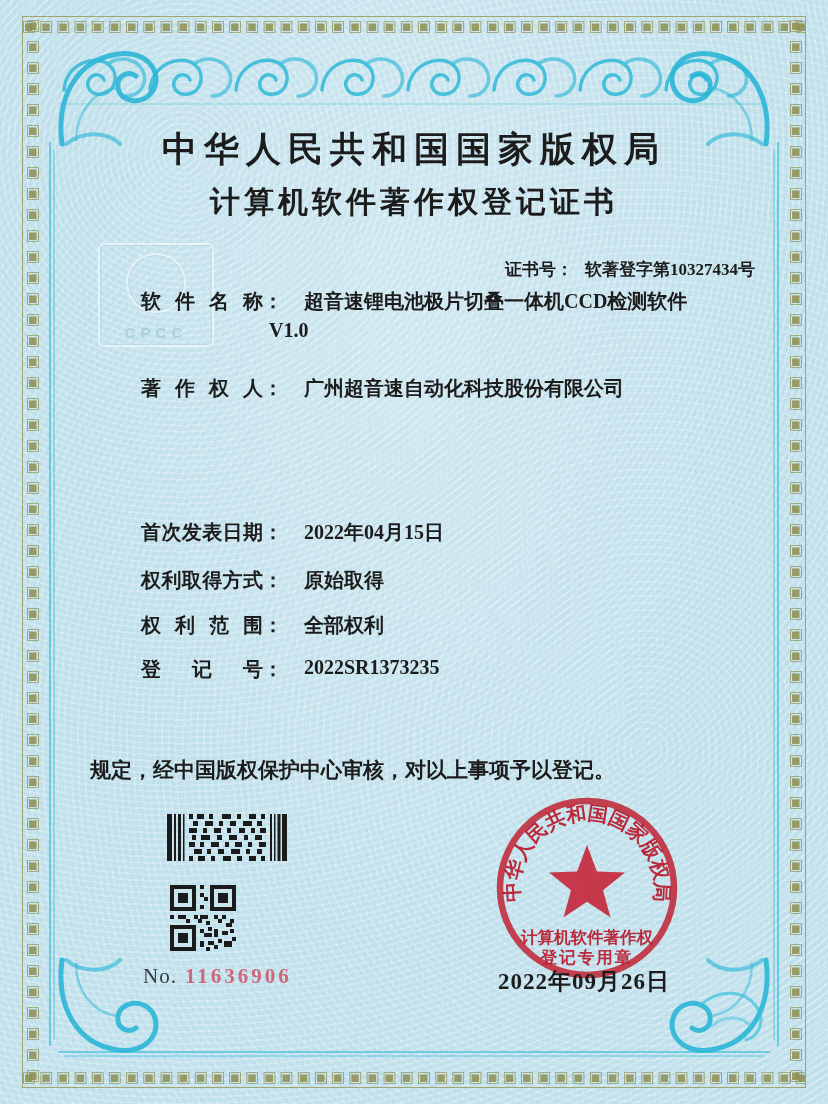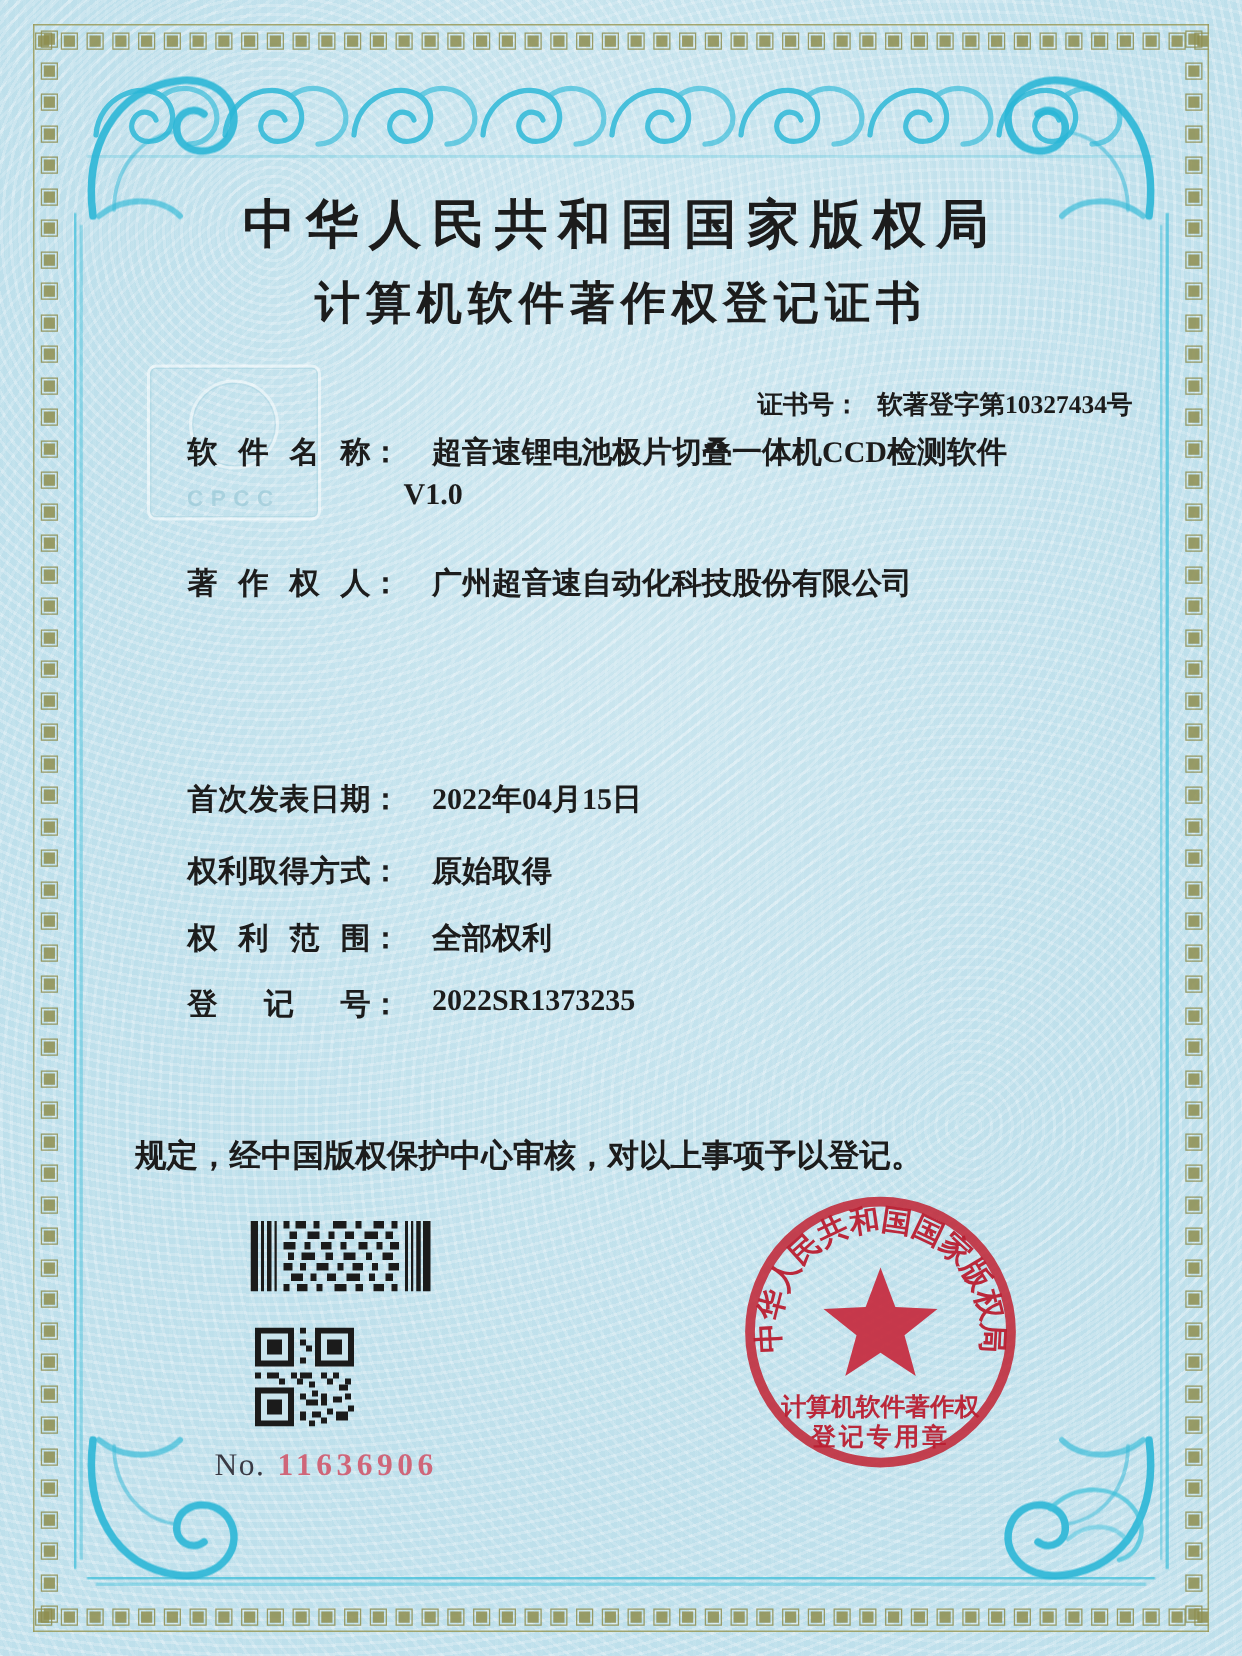--- a/index.html
+++ b/index.html
@@ -60,21 +60,21 @@
   }
   .cert-title{
     position:absolute;left:0;right:0;top:182px;text-align:center;
     font-size:30px;font-weight:bold;letter-spacing:4px;z-index:4;
   }
   .certno{
     position:absolute;left:505px;top:246px;font-size:17px;font-weight:bold;z-index:4;white-space:nowrap;margin-top:12px;
   }
   .certno .certno-label{margin-right:12px;}
   
-  .frow{position:absolute;left:92px;font-size:20px;font-weight:bold;z-index:4;white-space:nowrap;padding-left:33px;}
+  .frow{position:absolute;left:108px;font-size:20px;font-weight:bold;z-index:4;white-space:nowrap;padding-left:33px;}
   .flabel{display:inline-block;width:122px;text-align:justify;text-align-last:justify;vertical-align:top;}
   .fcolon{display:inline-block;vertical-align:top;}
   .fvalue{display:inline-block;margin-left:21px;vertical-align:top;}
   .fvalue2{position:absolute;left:253px;top:319px;font-size:20px;font-weight:bold;z-index:4;margin-left:16px;}
   
   .bodyline{position:absolute;left:90px;width:670px;font-size:21px;font-weight:600;z-index:4;}
   .bodyline1{top:708px;padding-left:42px;}
   .bodyline2{top:756px;}
   
   .barcode{position:absolute;left:167px;top:814px;z-index:4;}
@@ -300,14 +300,15 @@
     <defs>
       <path id="ringPath" d="M 31.1,118.3 A 68,68 0 1 1 158.9,118.3" fill="none"></path>
     </defs>
     <text font-size="20" font-weight="bold" fill="rgba(185,30,48,.95)" font-family="'Liberation Serif',serif">
       <textPath href="#ringPath" startOffset="50%" text-anchor="middle">中华人民共和国国家版权局</textPath>
     </text>
     <text x="95" y="150" text-anchor="middle" font-size="16.5" font-weight="bold" fill="rgba(185,30,48,.95)" font-family="'Liberation Serif',serif">计算机软件著作权</text>
     <text x="95" y="170" text-anchor="middle" font-size="16.5" font-weight="bold" letter-spacing="2" fill="rgba(185,30,48,.95)" font-family="'Liberation Serif',serif">登记专用章</text>
   </svg>
 
+  <div class="issue-date">2022年09月26日</div>
 
 </div>
 
 </body></html>

